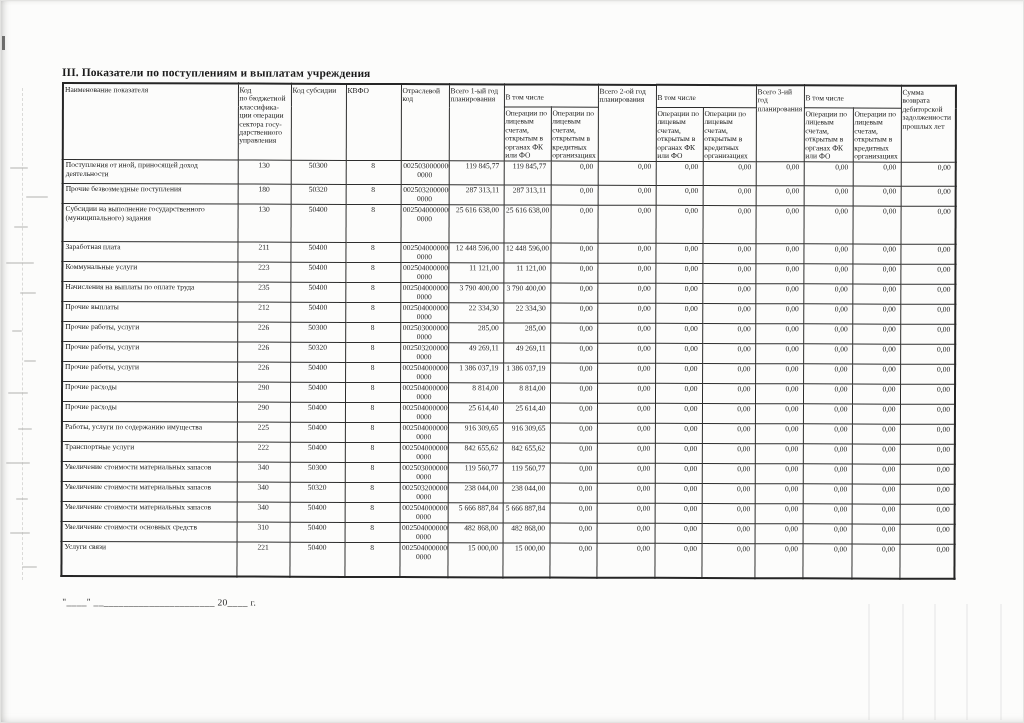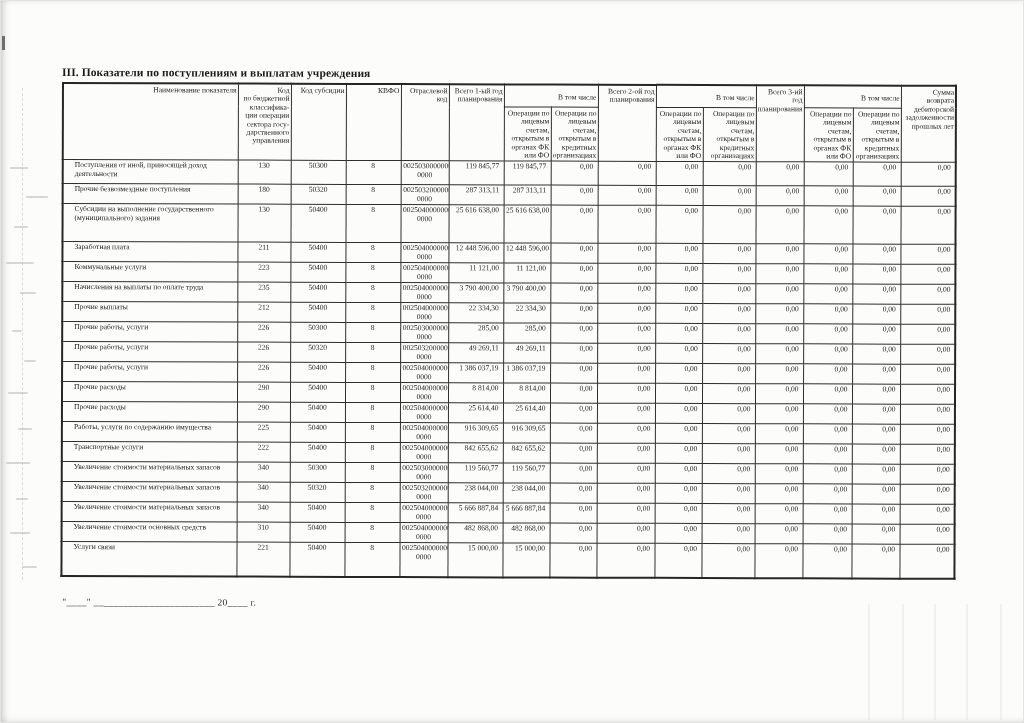--- a/index.html
+++ b/index.html
@@ -16,24 +16,24 @@
   .sheet{position:absolute;left:0;top:0;width:1024px;height:723px;
     transform:rotate(0.18deg);transform-origin:60px 80px;}
   .title{position:absolute;left:62px;top:66px;font-weight:bold;font-size:11.5px;letter-spacing:.1px;text-align:center;}
   table.grid{
     position:absolute;left:62px;top:82px;width:894px;
     border-collapse:collapse;table-layout:fixed;
     font-size:7.5px;line-height:1.12;
   }
   table.grid th,table.grid td{border:1px solid #2e2e2e;overflow:hidden;}
   table.grid{border:2px solid #262626;}
-  th{font-weight:normal;text-align:right;vertical-align:top;padding:2px 1px 1px;white-space:pre-line;}
+  th{font-weight:normal;text-align:left;vertical-align:top;padding:2px 1px 1px;white-space:pre-line;}
   th.vtc{height:12px;padding-top:8px;}
   td{vertical-align:top;padding:1px 2px;}
-  td.al-left{text-align:left;padding-left:11px;}
+  td.al-left{text-align:left;padding-left:2px;}
   td.al-center{text-align:center;}
   td.al-right{text-align:right;padding-right:4px;white-space:nowrap;}
   td.code-col{white-space:pre-line;}
   tbody tr{height:20px;}
   tbody tr:nth-child(1){height:24px;}
   tbody tr:nth-child(3){height:38px;}
   tbody tr:nth-child(19){height:34px;}
   .footer{position:absolute;left:64px;top:597px;font-size:9.5px;letter-spacing:.3px;color:#2a2a2a;}
   
   .artifact{position:absolute;pointer-events:none;}

